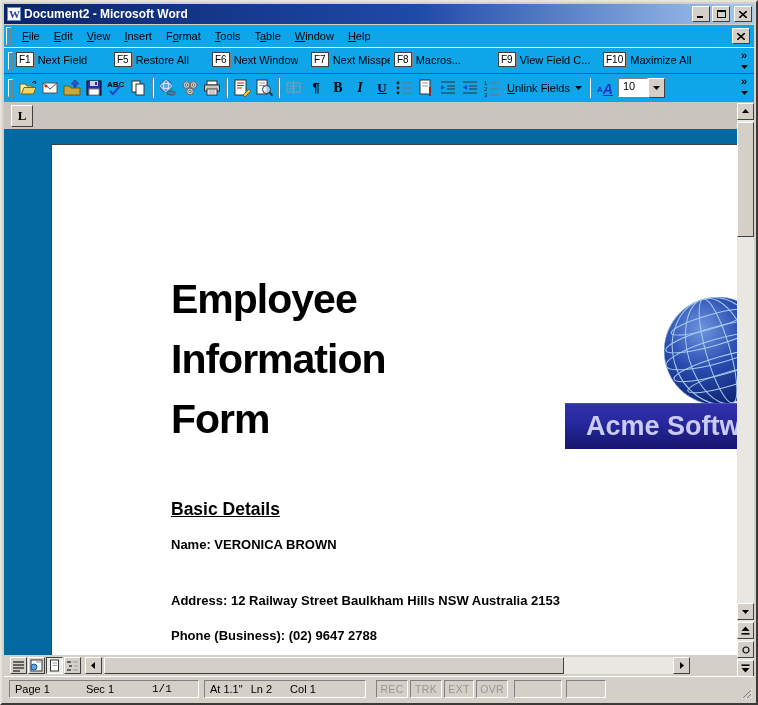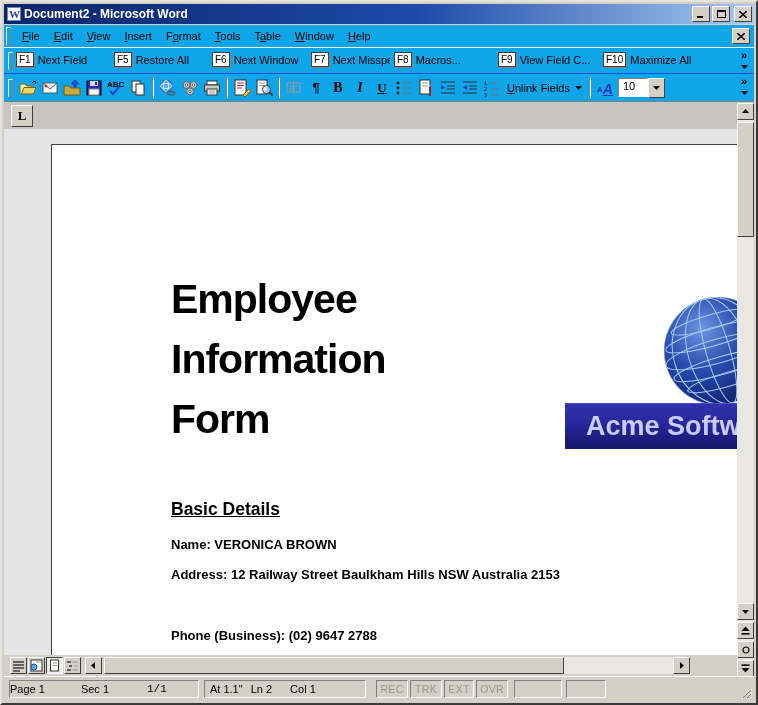--- a/index.html
+++ b/index.html
@@ -47,21 +47,21 @@
   .combo-box{width:24px;height:16px;background:#fff;border:1px solid;border-color:#808080 #fff #fff #808080;
     padding:1px 0 0 4px;font-size:11px;}
   .combo-btn{width:15px;height:18px;background:#D4D0C8;border:1px solid;border-color:#fff #404040 #404040 #fff;
     display:flex;align-items:center;justify-content:center;}
   
   .rulerbar{top:100px;height:27px;background:#C9C5BE;border-bottom:1px solid #AEAAA3;}
   .tabsel{position:absolute;left:7px;top:3px;width:20px;height:20px;background:#D4D0C8;
     border:1px solid;border-color:#fff #404040 #404040 #fff;display:flex;align-items:center;justify-content:center;
     font-weight:bold;font-size:13px;font-family:"Liberation Serif",serif;}
   
-  .workspace{position:absolute;top:127px;left:2px;right:19px;bottom:48px;background:#e5e5e5;overflow:hidden;}
+  .workspace{position:absolute;top:127px;left:2px;right:19px;bottom:48px;background:#0369a1;overflow:hidden;}
   .page{position:absolute;left:47px;top:15px;width:910px;height:760px;background:#fff;
     border-left:1px solid #404040;border-top:1px solid #404040;box-shadow:2px 2px 0 #3A3A3A;}
   .doc-title{position:absolute;left:119px;top:124px;width:310px;font-size:41px;line-height:60px;
     font-weight:bold;letter-spacing:-1px;}
   .globe{position:absolute;left:610px;top:150px;}
   .banner{position:absolute;left:513px;top:258px;width:420px;height:45px;
     background:linear-gradient(180deg,#3133AE 0%,#26279B 45%,#15166B 100%);
     border-top:1px solid #4B4DC4;display:flex;align-items:center;}
   .banner span{color:#C9CBF4;font-weight:bold;font-size:27px;padding-left:21px;white-space:nowrap;}
   .doc-heading{position:absolute;left:119px;top:354px;font-size:17.5px;font-weight:bold;text-decoration:underline;}
@@ -391,21 +391,21 @@
           <ellipse cx="56" cy="86" rx="40" ry="7"></ellipse>
         </g>
       </svg>
 
       <div class="banner">
         <span>Acme Softw</span>
       </div>
 
       <div class="doc-heading">Basic Details</div>
       <p class="doc-line" style="top:392px;">Name: VERONICA BROWN</p>
-      <p class="doc-line" style="top:422px;">Address: 12 Railway Street Baulkham Hills NSW Australia 2153</p>
+      <p class="doc-line" style="top:448px;">Address: 12 Railway Street Baulkham Hills NSW Australia 2153</p>
       <p class="doc-line" style="top:483px;">Phone (Business): (02) 9647 2788</p>
     </div>
   </div>
 
   <div class="vscroll">
     <div class="sbtn" style="top:0;">
       <svg width="7" height="5" viewBox="0 0 7 5">
           <path d="M0 4 L3.5 0 L7 4z" fill="#000"></path>
         </svg>
     </div>
@@ -476,21 +476,21 @@
     <div class="hthumb"></div>
     <div class="vbtn" style="left:auto;right:47px;">
       <svg width="5" height="7" viewBox="0 0 5 7">
           <path d="M1 0 L5 3.5 L1 7z" fill="#000"></path>
         </svg>
     </div>
   </div>
 
   <div class="statusbar">
     <div class="spanel" style="left:5px;width:188px;">
-      <span style="">Page 1</span>
+      <span style="margin-left:5px;">Page 1</span>
       <span style="margin-left:36px;">Sec 1</span>
       <span style="margin-left:38px;font-family:Liberation Mono, monospace;">1/1</span>
     </div>
     <div class="spanel" style="left:200px;width:160px;">
       <span style="margin-left:5px;">At 1.1"</span>
       <span style="margin-left:8px;">Ln 2</span>
       <span style="margin-left:18px;">Col 1</span>
     </div>
     <div class="spanel mode" style="left:372px;width:30px;">REC</div>
     <div class="spanel mode" style="left:406px;width:30px;">TRK</div>

